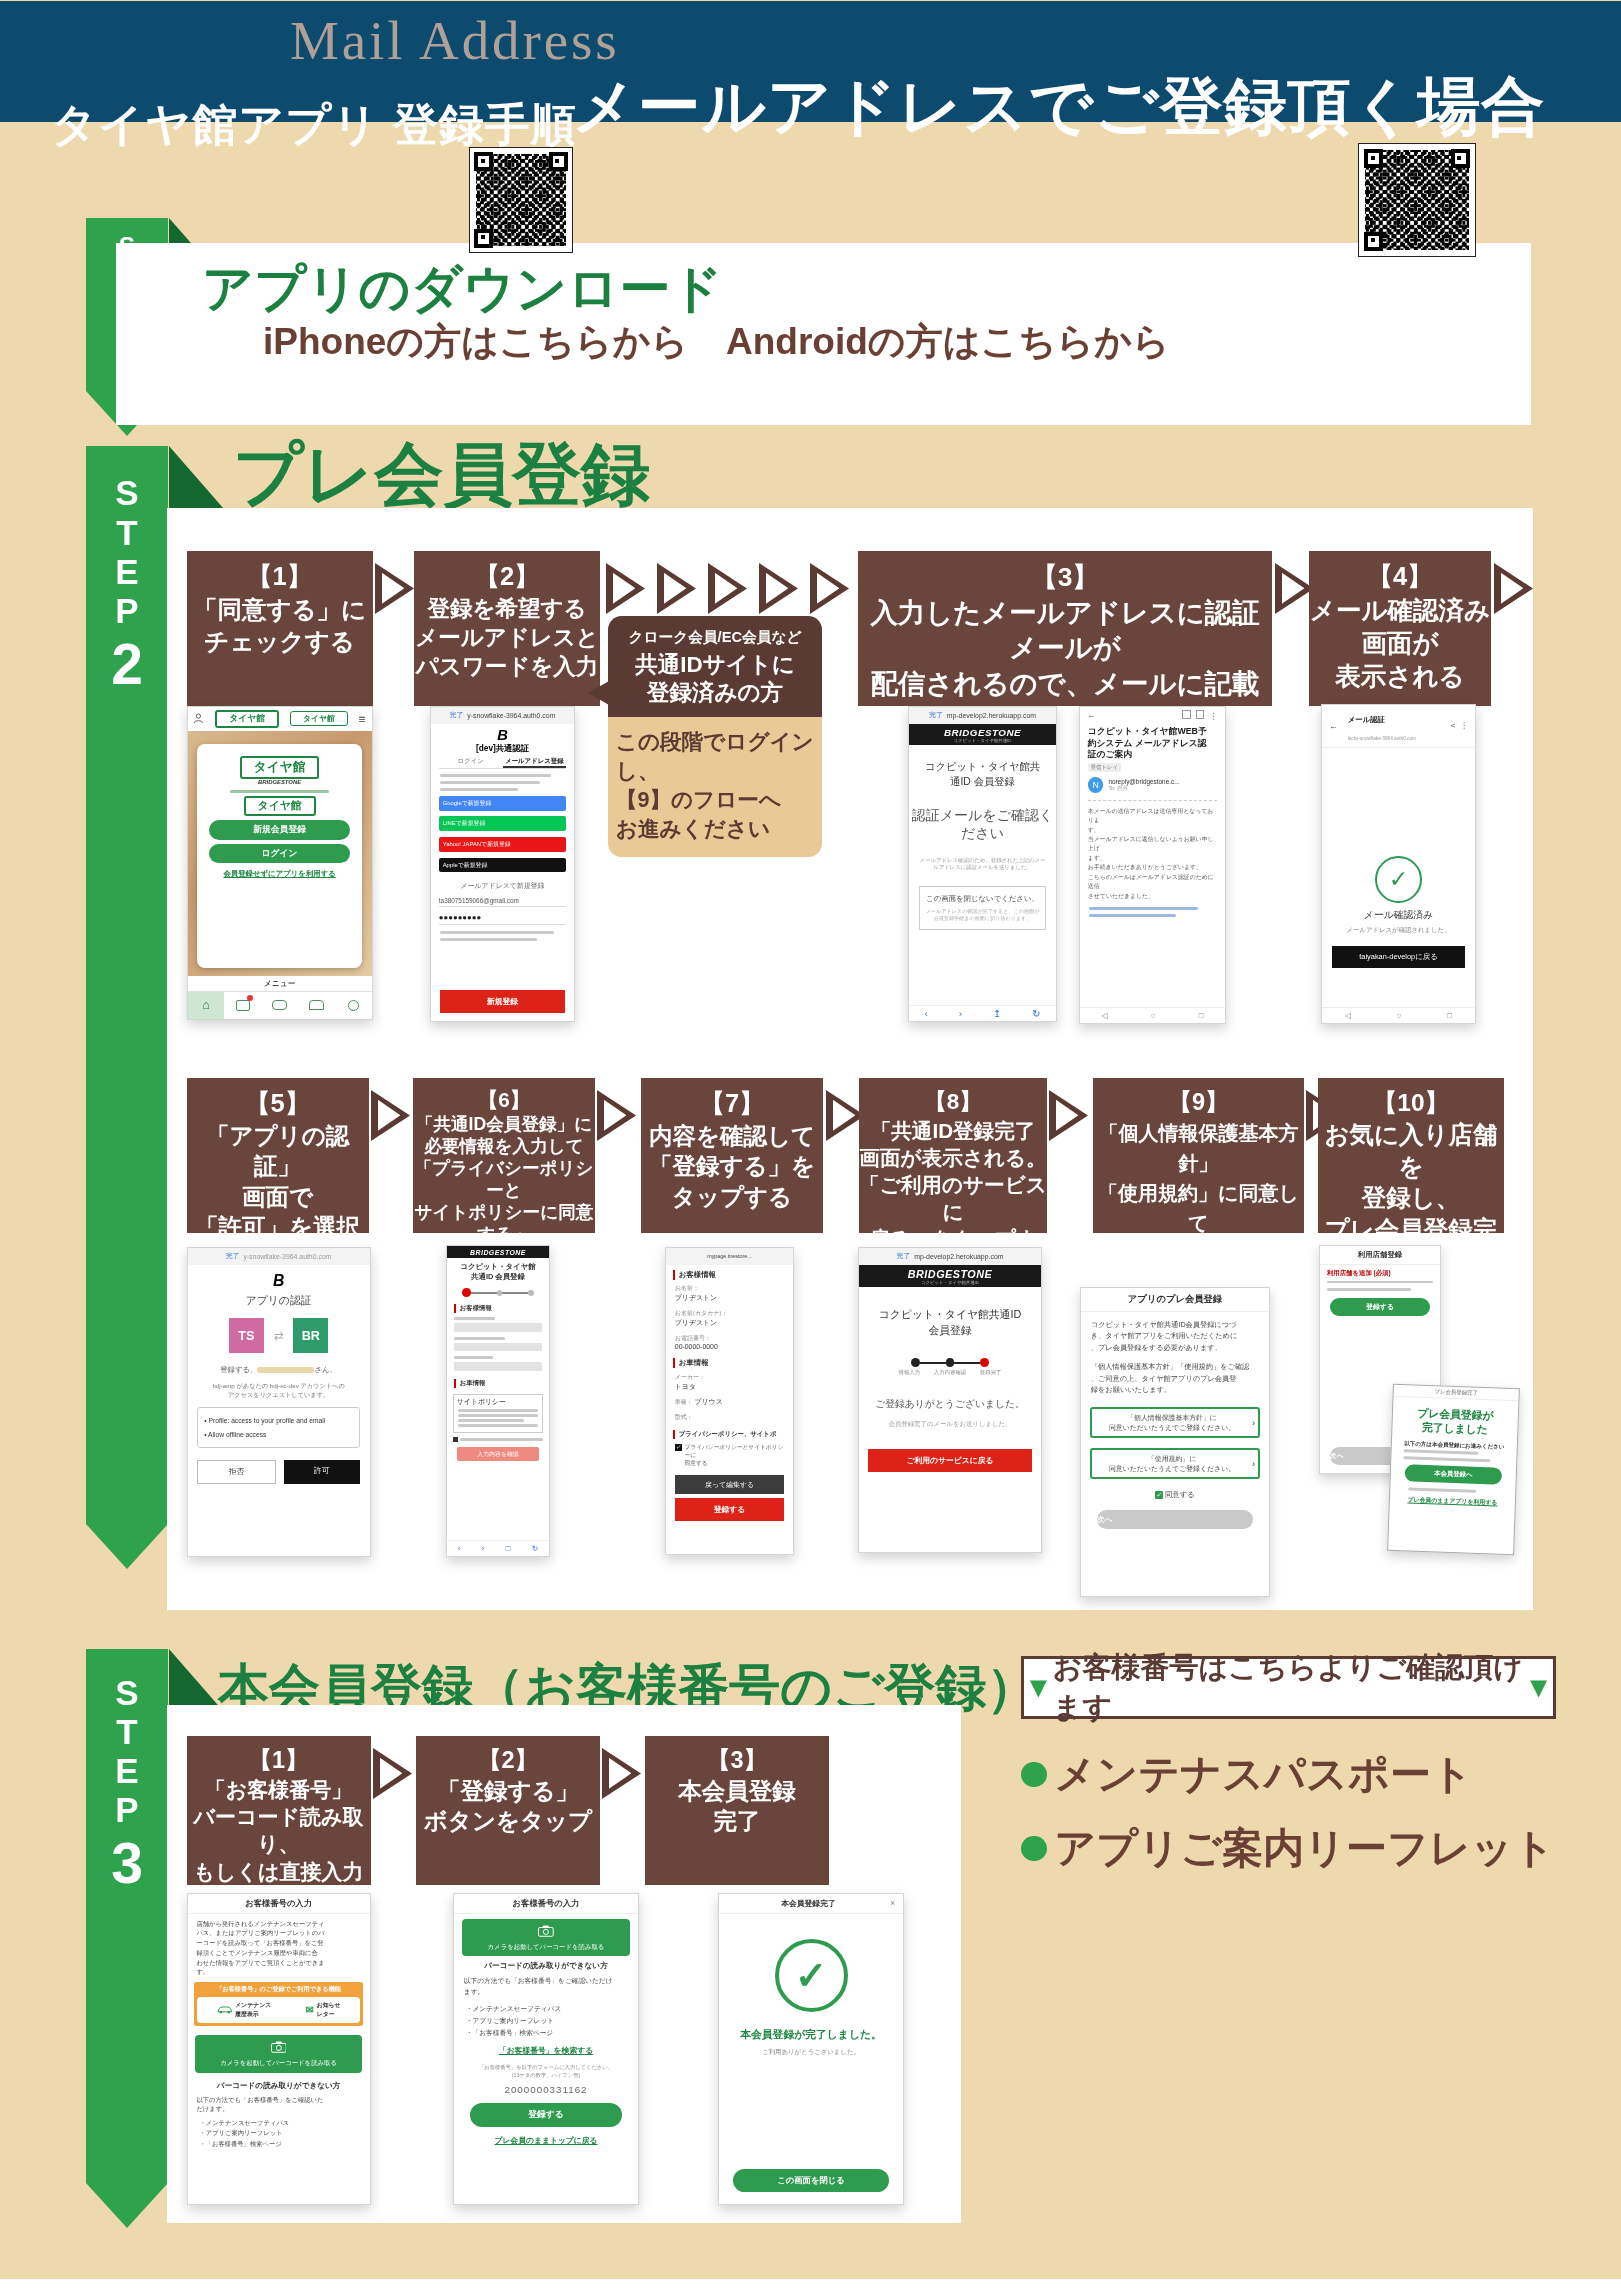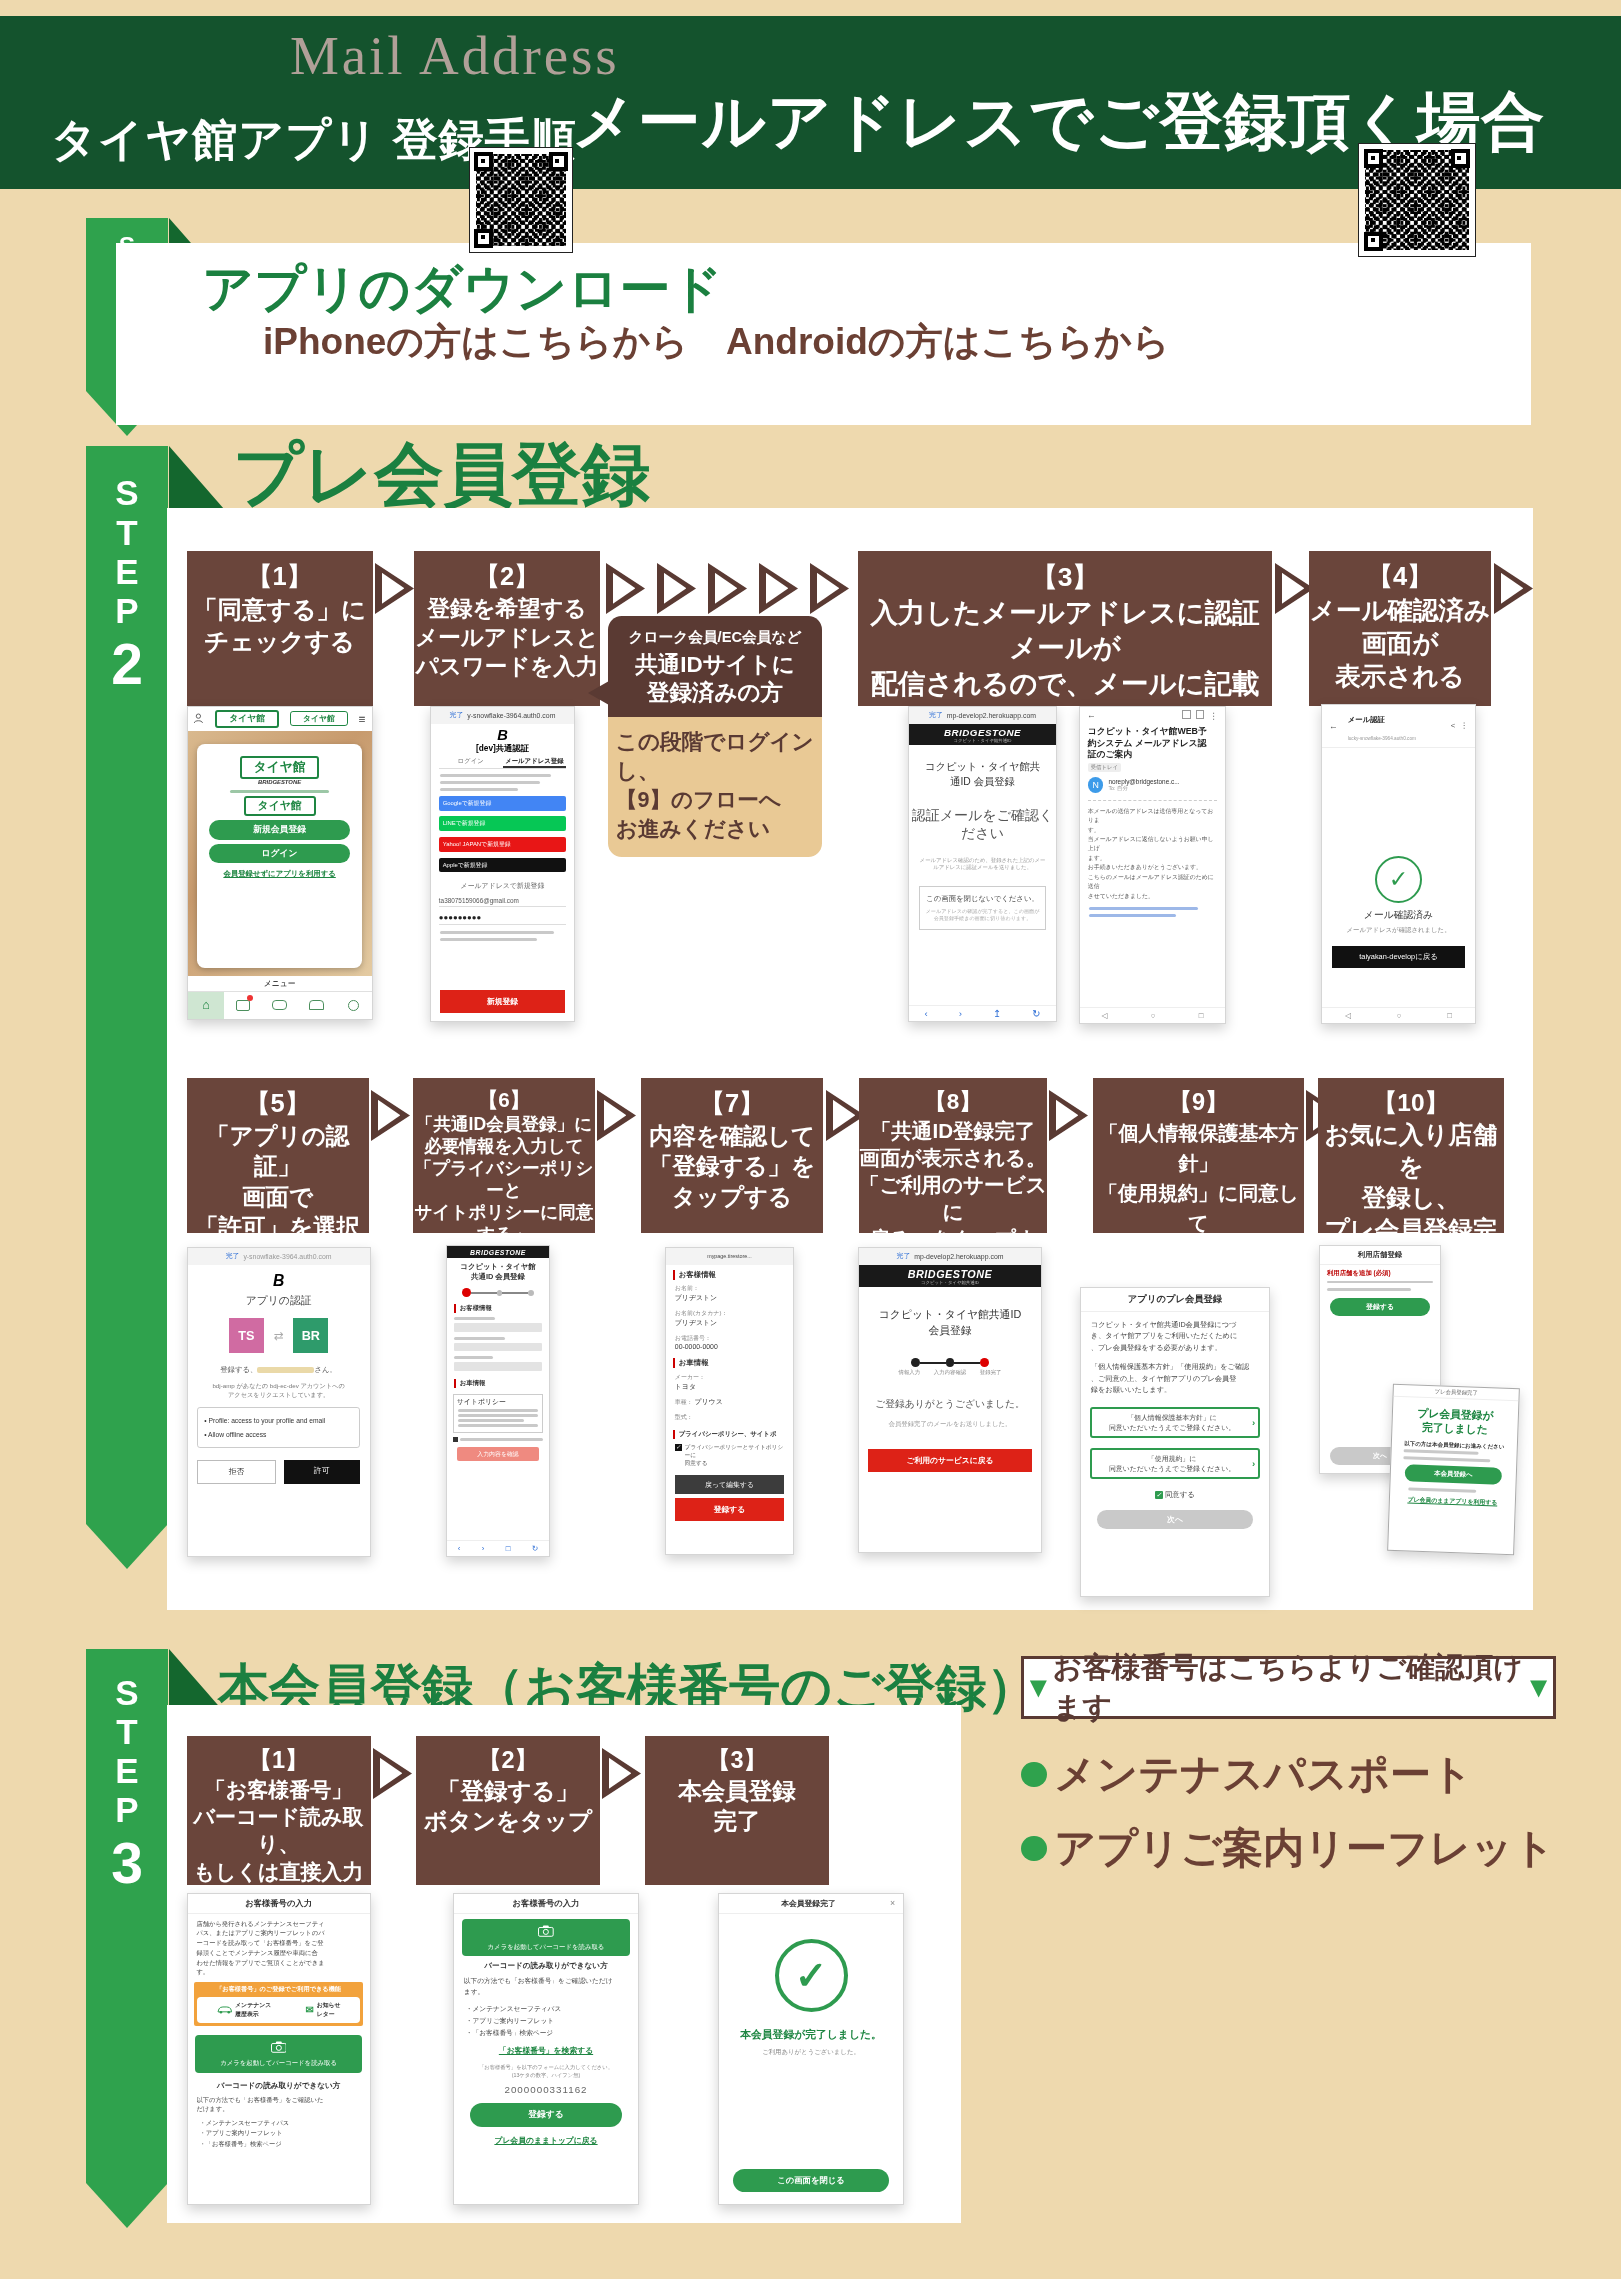--- a/index.html
+++ b/index.html
@@ -1,20 +1,20 @@
 <!DOCTYPE html>
 <html><head>
 <meta charset="utf-8">
 <style>
   html,body{margin:0;padding:0;background:#eed9ae;}
   #canvas{position:relative;width:1621px;height:2293px;background:#eed9ae;overflow:hidden;
           font-family:"Liberation Sans",sans-serif;}
   .abs{position:absolute;}
   
-  #hdr{left:0;top:16px;width:1621px;height:173px;background:#14532d;}
+  #hdr{left:0;top:1px;width:1621px;height:121px;background:#0c4a6e;}
   #ghost{left:290px;top:7.8px;font-family:"Liberation Serif",serif;font-size:55px;color:#b0a098;letter-spacing:2.9px;}
   #t-left{left:51px;top:94px;font-size:45px;font-weight:900;color:#fff;letter-spacing:1px;}
   #t-right{left:572px;top:63px;font-size:63px;font-weight:900;color:#fff;letter-spacing:1px;}
   
   .ribbon{width:82px;background:#2fa24d;color:#fff;text-align:center;font-weight:900;}
   .ribbon::after{content:"";position:absolute;top:100%;left:0;width:100%;height:45px;background:#2fa24d;
                  clip-path:polygon(0 0,100% 0,50% 100%);}
   .ribbon .l{white-space:pre-line;line-height:1.12;}
   .ribbon .n{line-height:1;}
   .fold{position:absolute;background:#14672e;clip-path:polygon(0 0,100% 100%,0 100%);}
@@ -45,21 +45,21 @@
   .phone{position:absolute;background:#fff;border:1px solid #d5d5d5;box-shadow:0 4.9px 11.8px rgba(0,0,0,.18);
          overflow:hidden;display:flex;flex-direction:column;}
   .purl{height:16.7px;background:#f3f3f3;font-size:6.9px;color:#444;display:flex;align-items:center;justify-content:center;gap:3.9px;flex:none;}
   .purl .bl{color:#2f6fd6;}
   .bar{display:block;height:3.9px;background:#c9c9c9;border-radius:2px;margin:2.9px 8.8px;}
   .bar.sm{height:2.9px;margin:2px 8.8px;}
   .bar.blue{background:#9db8e8;}
   .gbtn{background:#2e9b4f;color:#fff;border-radius:10.8px;text-align:center;font-size:8.8px;font-weight:700;padding:3.9px 0;margin:3.9px 11.8px;}
   .rbtn{background:#dd2217;color:#fff;text-align:center;font-size:7.8px;font-weight:700;padding:5.9px 0;margin:4.9px 8.8px;}
   .kbtn{background:#111;color:#fff;text-align:center;font-size:7.4px;padding:5.9px 0;margin:4.9px 9.8px;}
-  .graypill{background:#c9c9c9;color:#fff;border-radius:10.8px;text-align:center;font-size:7.8px;font-weight:700;padding:3.9px 0;margin:3.9px 9.8px;}
+  .graypill{background:#c9c9c9;color:#fff;border-radius:10.8px;font-size:7.8px;font-weight:700;padding:3.9px 0;margin:3.9px 9.8px;}
   .glink{color:#1e8642;text-decoration:underline;font-size:7.4px;text-align:center;font-weight:700;}
   .blackbrand{background:#191919;color:#fff;text-align:center;padding:2.9px 0 2px;flex:none;}
   .blackbrand .bb1{font-style:italic;font-weight:900;letter-spacing:0.5px;}
   .blackbrand .bb2{font-size:4.4px;color:#bbb;}
   .ckc{border-radius:50%;color:#2e9b4f;display:flex;align-items:center;justify-content:center;margin:5.9px auto;}
   .secbar{border-left:2.9px solid #c00;font-weight:700;color:#333;padding-left:3.9px;margin:4.9px 6.9px 2px;}
   .navdroid{margin-top:auto;flex:none;height:14.7px;display:flex;align-items:center;justify-content:space-around;color:#888;font-size:7.8px;border-top:1px solid #eee;}
   .center{text-align:center;}
   .pre{white-space:pre-line;}
   

